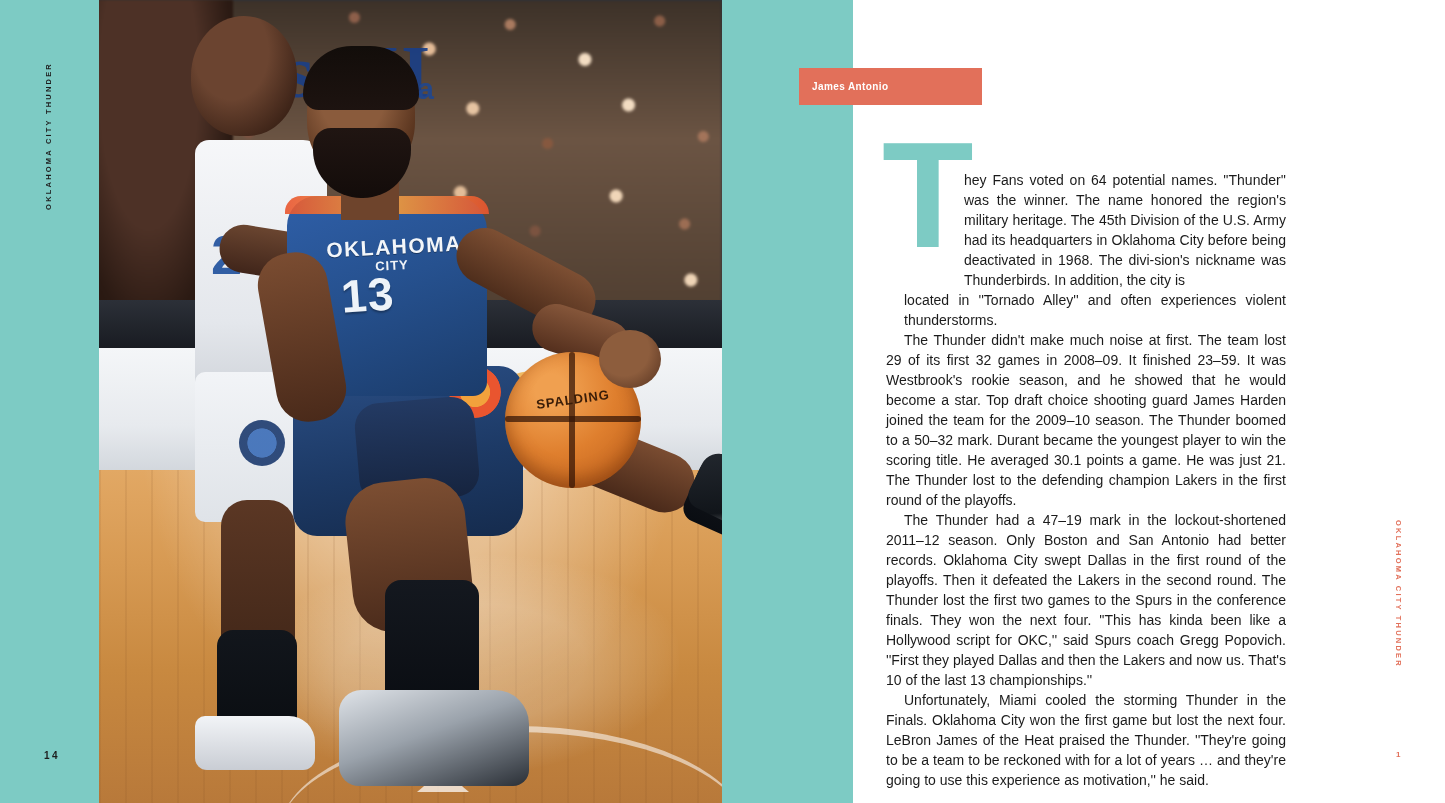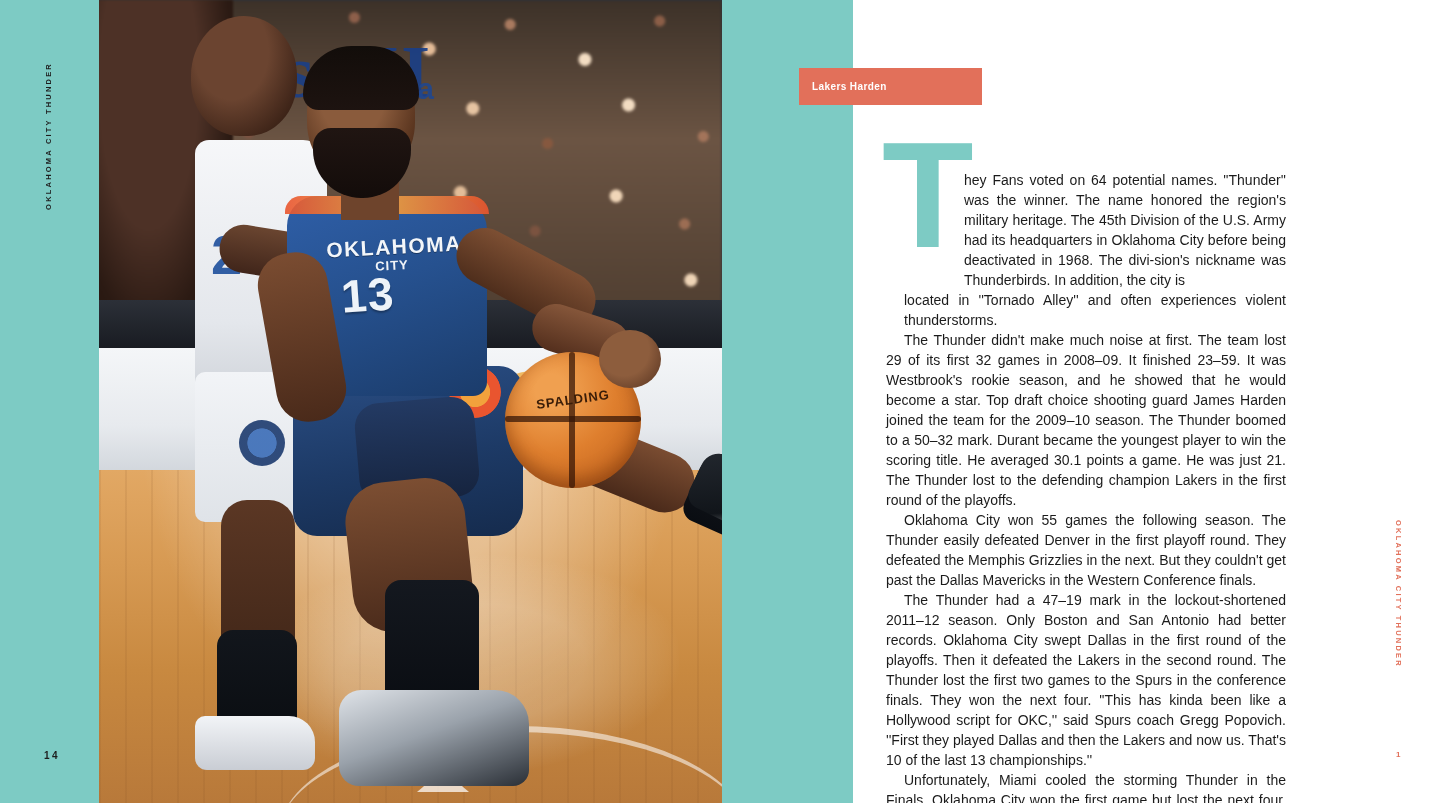--- a/index.html
+++ b/index.html
@@ -593,29 +593,28 @@
       <div class="ball"></div>
       <div class="ball-text">SPALDING</div>
       <div class="p-hand-right"></div>
     </div>
   </div>
 
   <div class="page-right">
     <div class="teal-gutter"></div>
 
     <div class="caption-box"></div>
-    <div class="caption-text">Lakers Harden</div>
+    <div class="caption-text">James Antonio</div>
 
     <div class="dropcap">T</div>
 
     <div class="body-col">
       <p class="first">hey Fans voted on 64 potential names. ''Thunder'' was the winner. The name honored the region's military heritage. The 45th Division of the U.S. Army had its headquarters in Oklahoma City before being deactivated in 1968. The divi-sion's nickname was Thunderbirds. In addition, the city is</p>
       <p class="cont">located in ''Tornado Alley'' and often experiences violent thunderstorms.</p>
       <p class="indent">The Thunder didn't make much noise at first. The team lost 29 of its first 32 games in 2008–09. It finished 23–59. It was Westbrook's rookie season, and he showed that he would become a star. Top draft choice shooting guard James Harden joined the team for the 2009–10 season. The Thunder boomed to a 50–32 mark. Durant became the youngest player to win the scoring title. He averaged 30.1 points a game. He was just 21. The Thunder lost to the defending champion Lakers in the first round of the playoffs.</p>
-      <p class="indent">Oklahoma City won 55 games the following season. The Thunder easily defeated Denver in the first playoff round. They defeated the Memphis Grizzlies in the next. But they couldn't get past the Dallas Mavericks in the Western Conference finals.</p>
       <p class="indent">The Thunder had a 47–19 mark in the lockout-shortened 2011–12 season. Only Boston and San Antonio had better records. Oklahoma City swept Dallas in the first round of the playoffs. Then it defeated the Lakers in the second round. The Thunder lost the first two games to the Spurs in the conference finals. They won the next four. ''This has kinda been like a Hollywood script for OKC,'' said Spurs coach Gregg Popovich. ''First they played Dallas and then the Lakers and now us. That's 10 of the last 13 championships.''</p>
       <p class="indent">Unfortunately, Miami cooled the storming Thunder in the Finals. Oklahoma City won the first game but lost the next four. LeBron James of the Heat praised the Thunder. ''They're going to be a team to be reckoned with for a lot of years … and they're going to use this experience as motivation,'' he said.</p>
     </div>
 
     <div class="side-label-right">OKLAHOMA CITY THUNDER</div>
     <div class="folio-right">1</div>
   </div>
 </div>
 
 </body></html>

